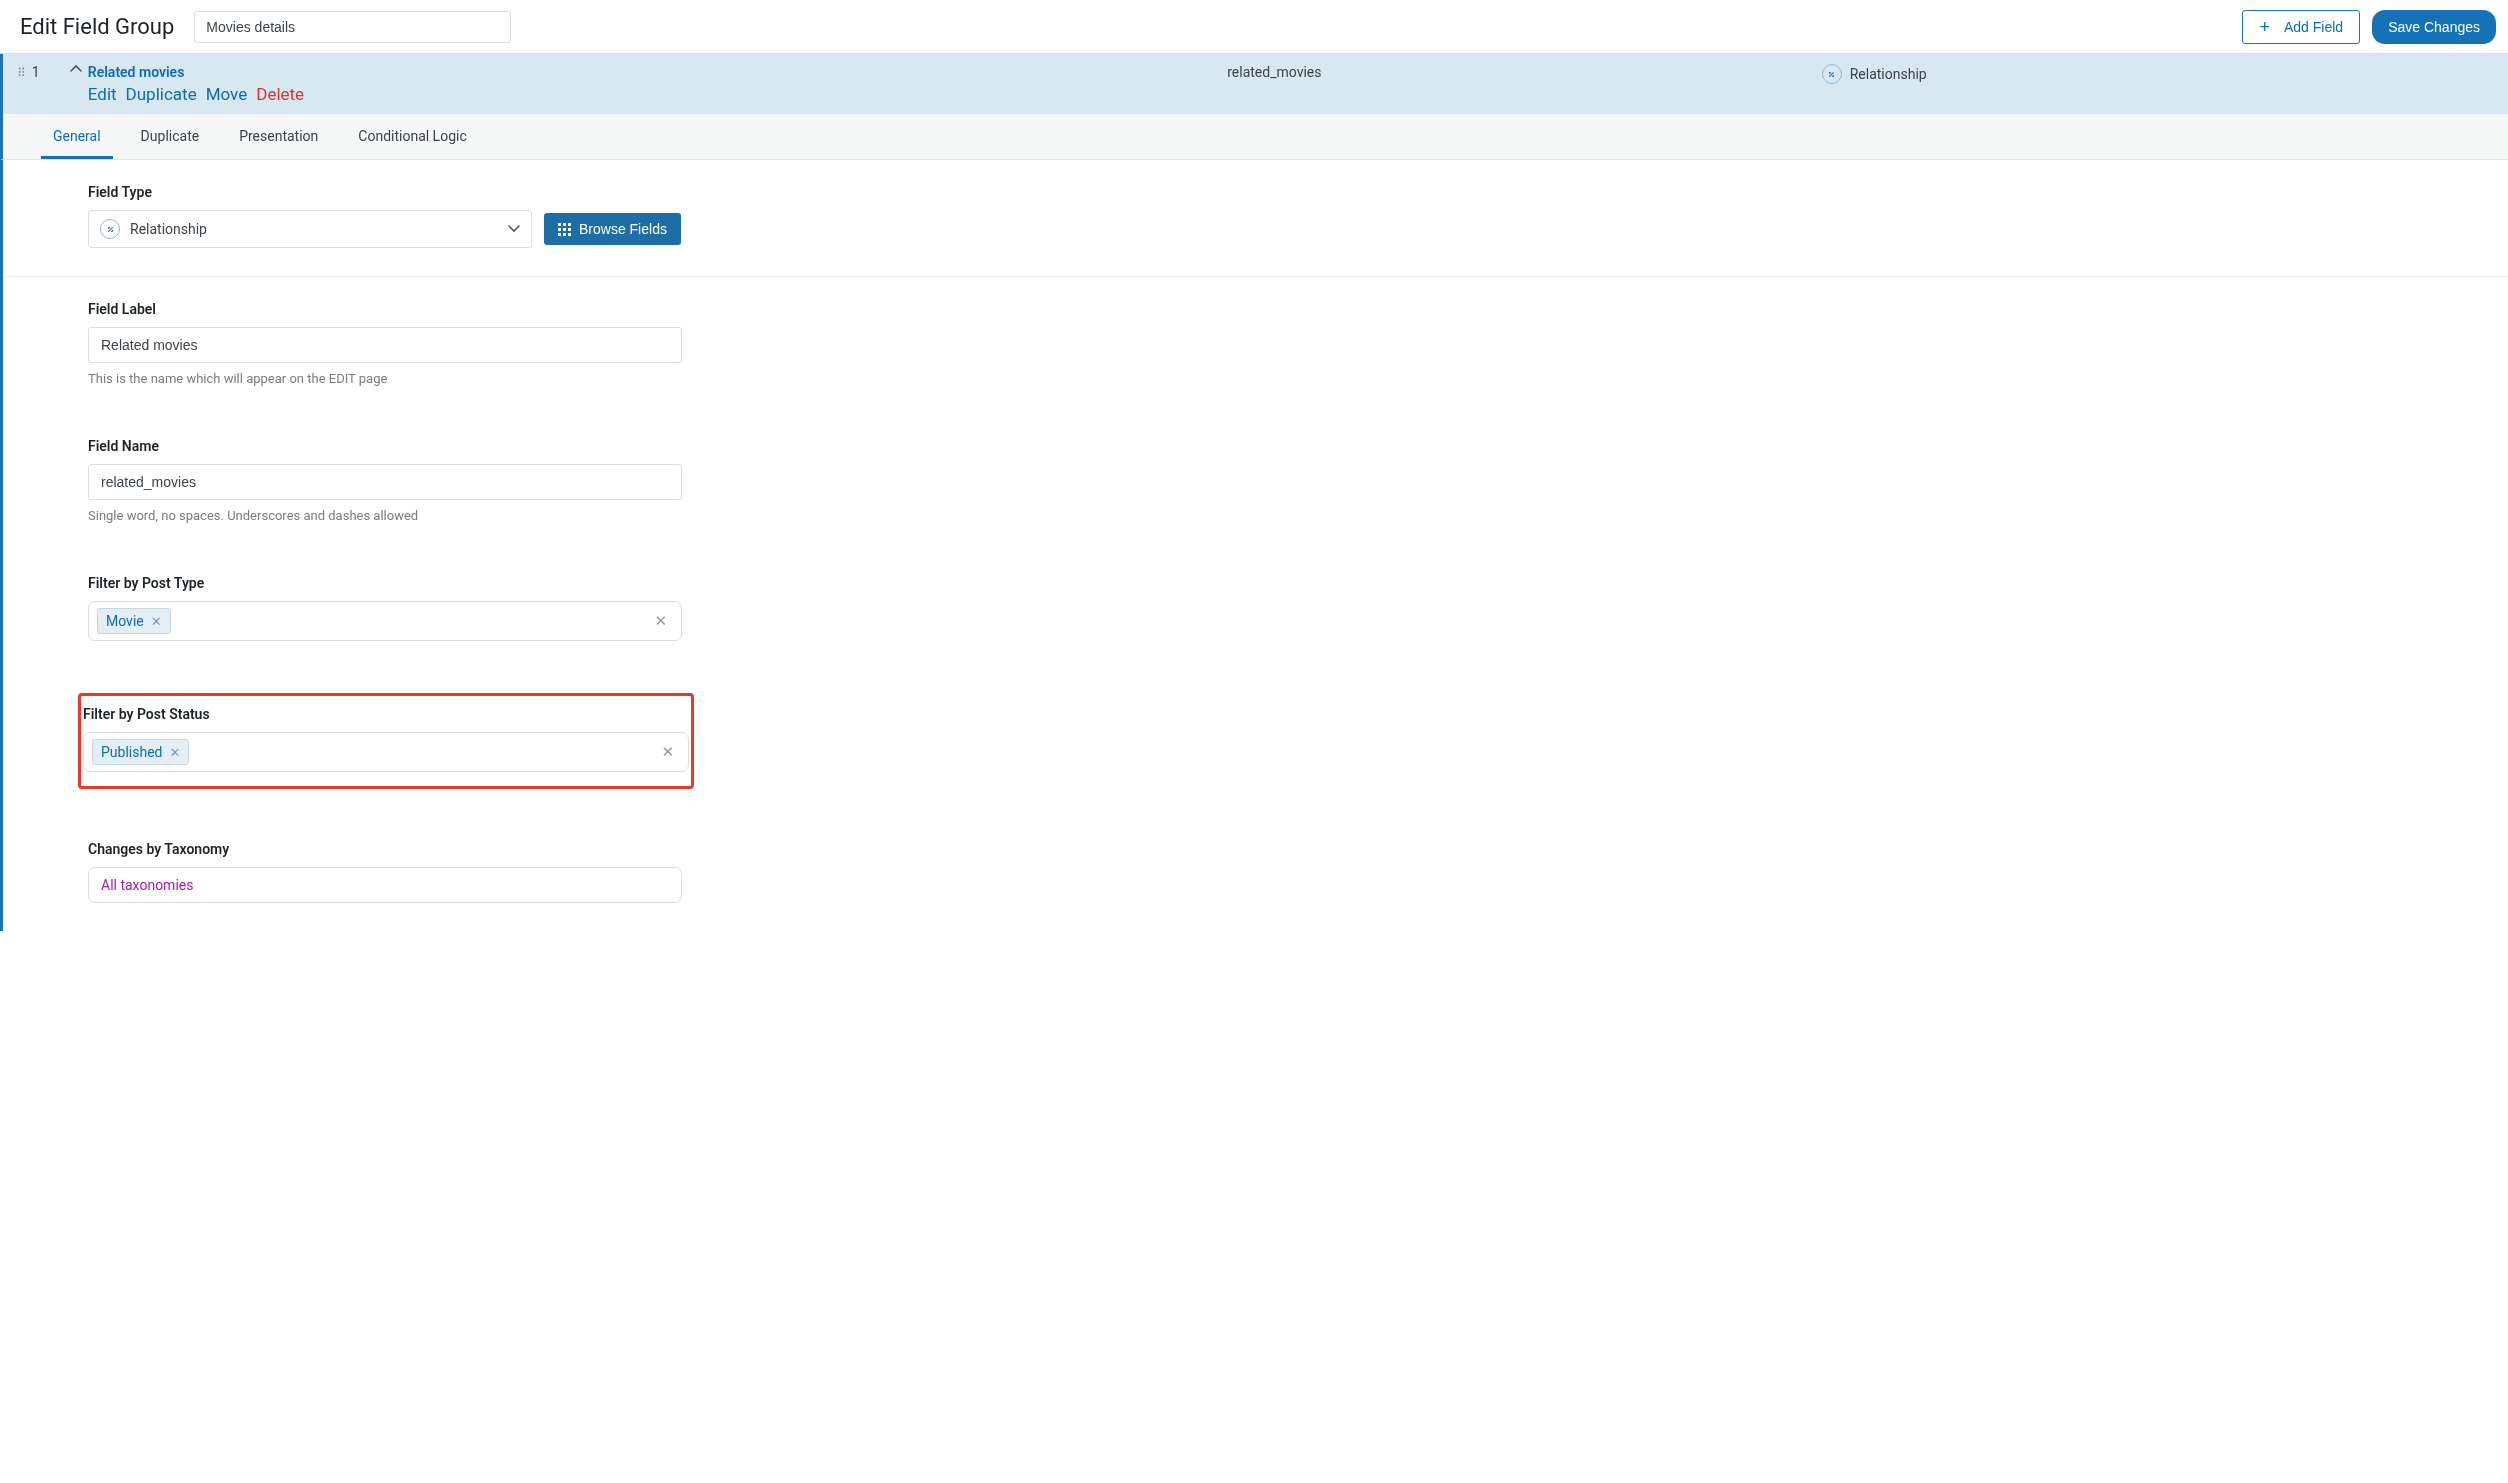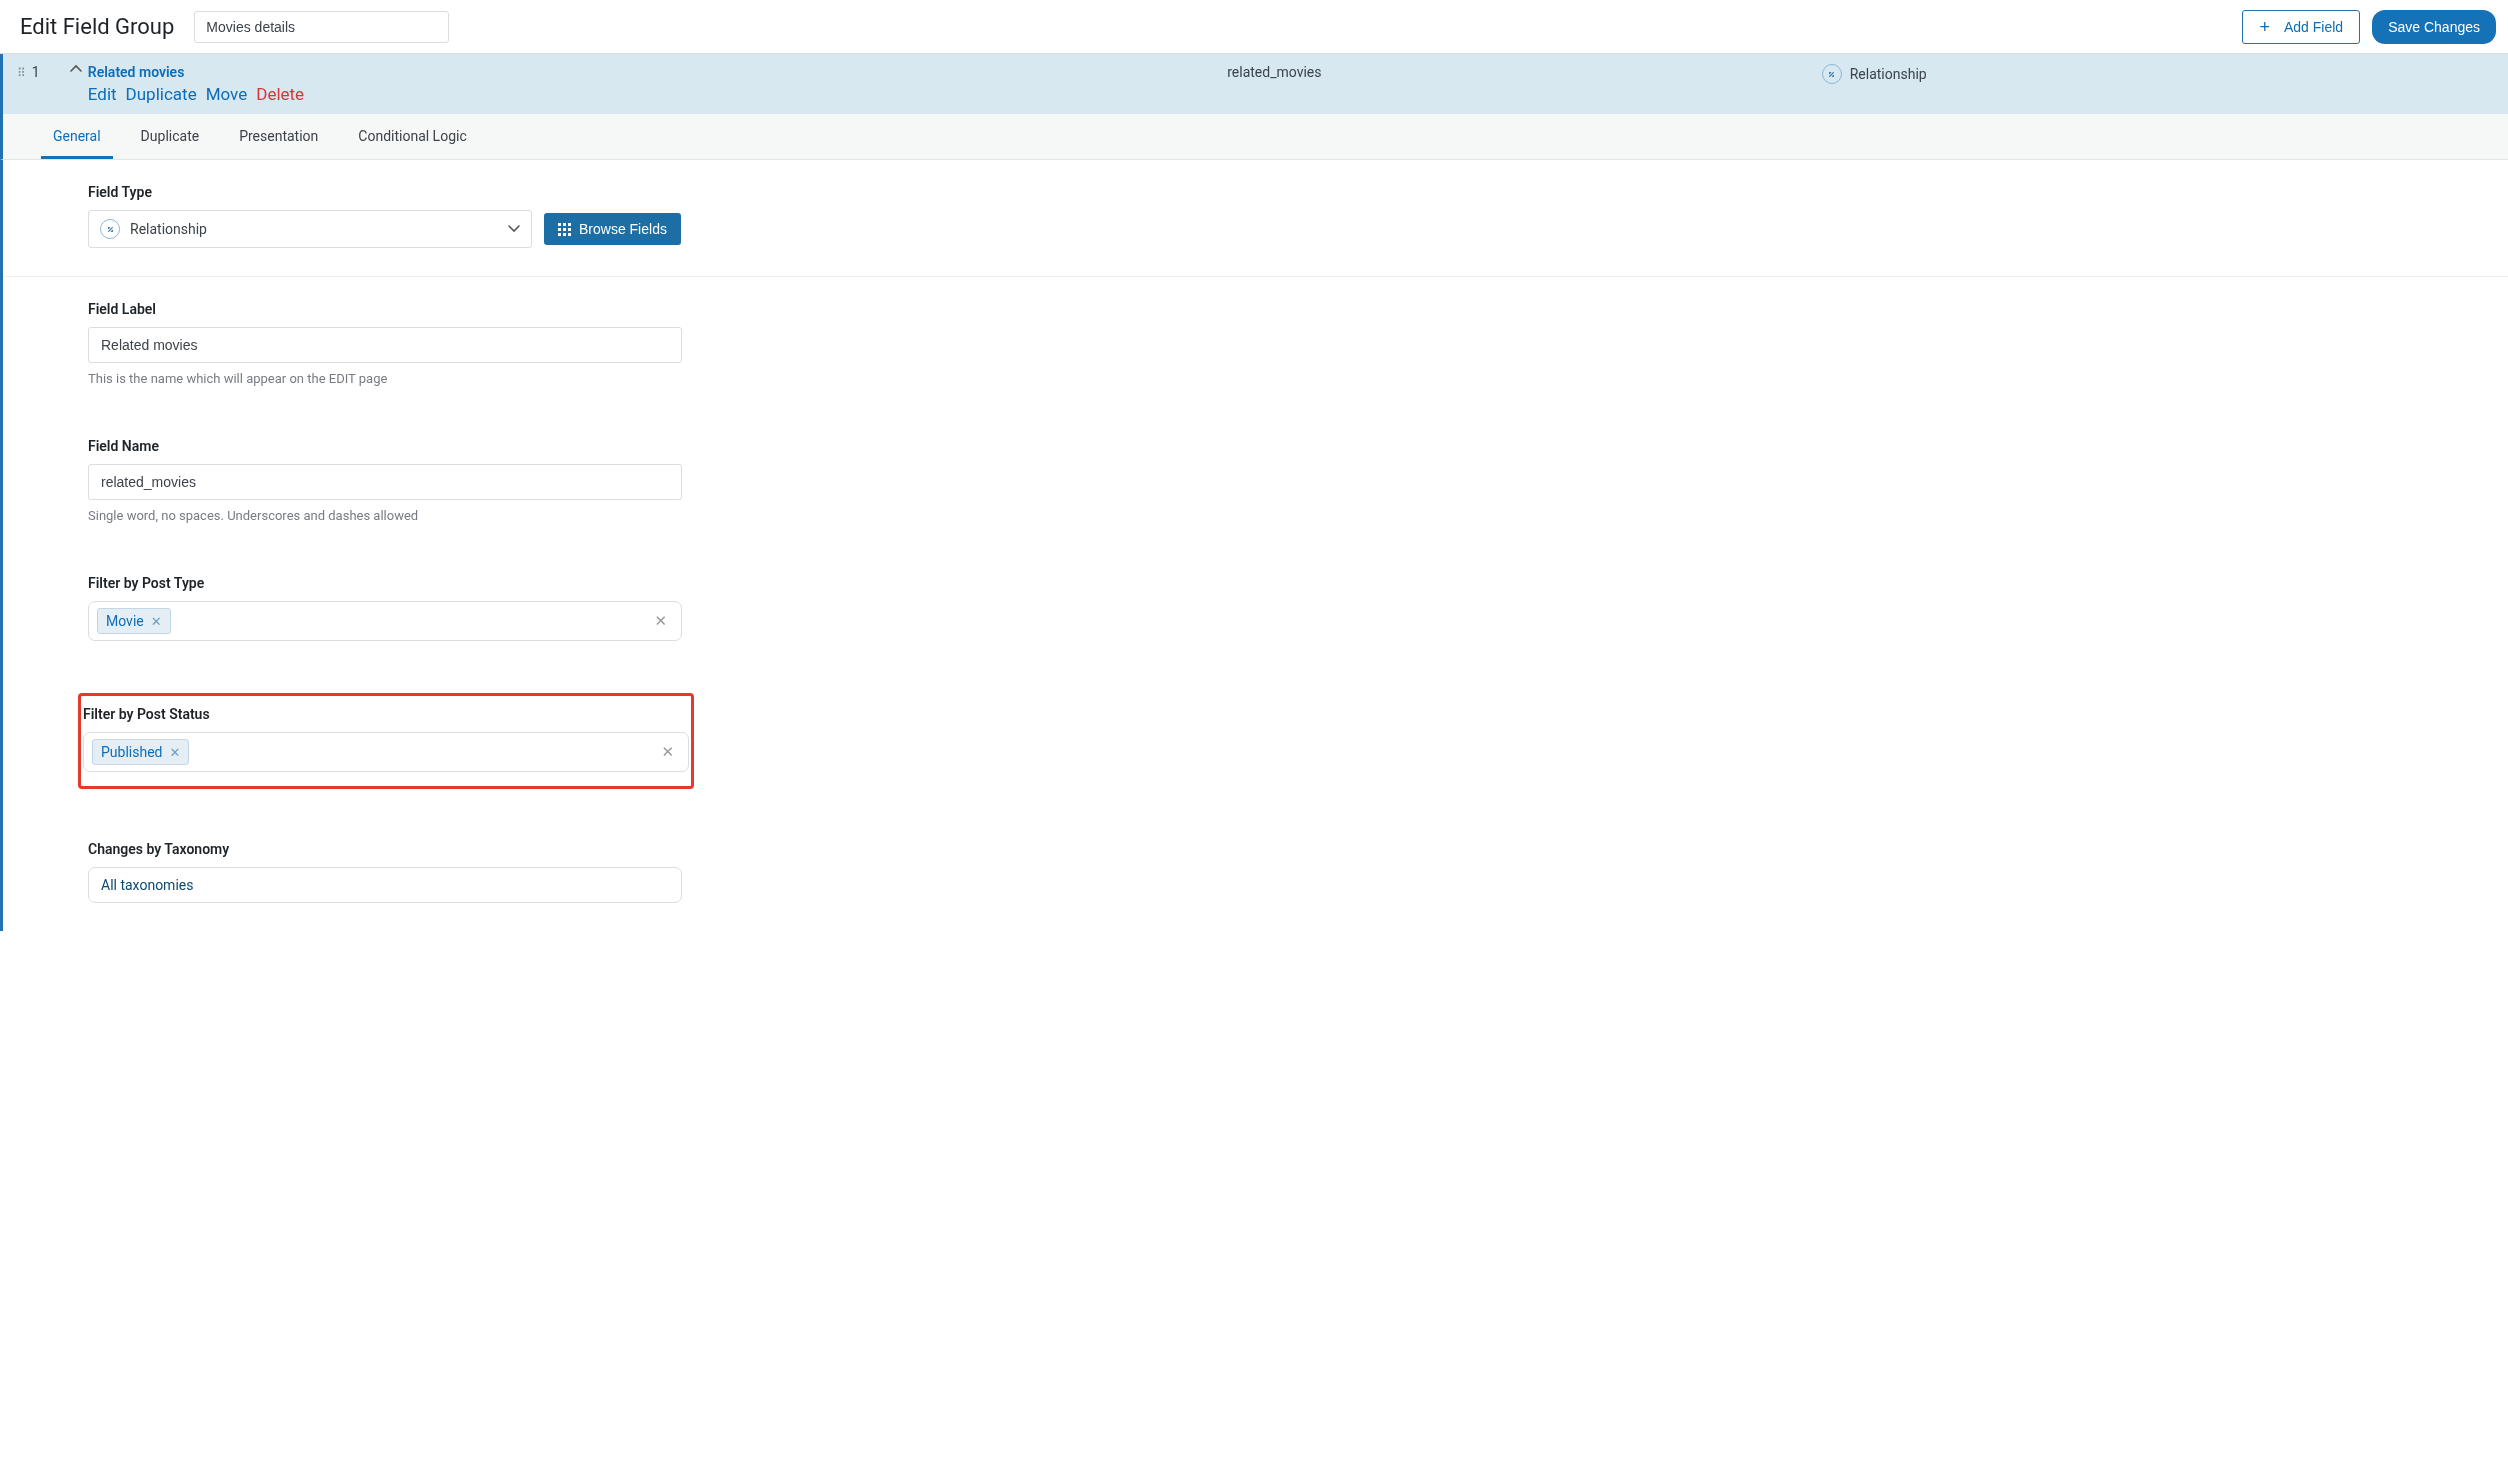--- a/index.html
+++ b/index.html
@@ -20,21 +20,21 @@
     font-size: 22px;
     font-weight: 400;
     color: #1d2327;
     padding: 6px 8px;
   }
   .header-input {
     border: 1px solid #dcdcde;
     border-radius: 3px;
     padding: 7px 11px;
     font-size: 14px;
-    width: 255px;
+    width: 317px;
     color: #3c434a;
     background: #fff;
   }
   .header-spacer { flex: 1; }
   .add-field-btn {
     display: inline-flex;
     align-items: center;
     gap: 14px;
     border: 1px solid #2271b1;
     background: #fff;
@@ -259,21 +259,21 @@
     cursor: pointer;
     font-size: 13px;
   }
   .clear-x {
     color: #999;
     font-size: 15px;
     cursor: pointer;
     padding: 0 6px;
   }
   .placeholder-text {
-    color: #0c4a6e;
+    color: #a21caf;
     font-size: 14px;
     padding: 3px 4px;
   }
   .highlight-box {
     border: 3px solid #e5392e;
     border-radius: 4px;
     padding: 10px 2px 14px;
     margin-left: 75px;
     max-width: 616px;
   }

